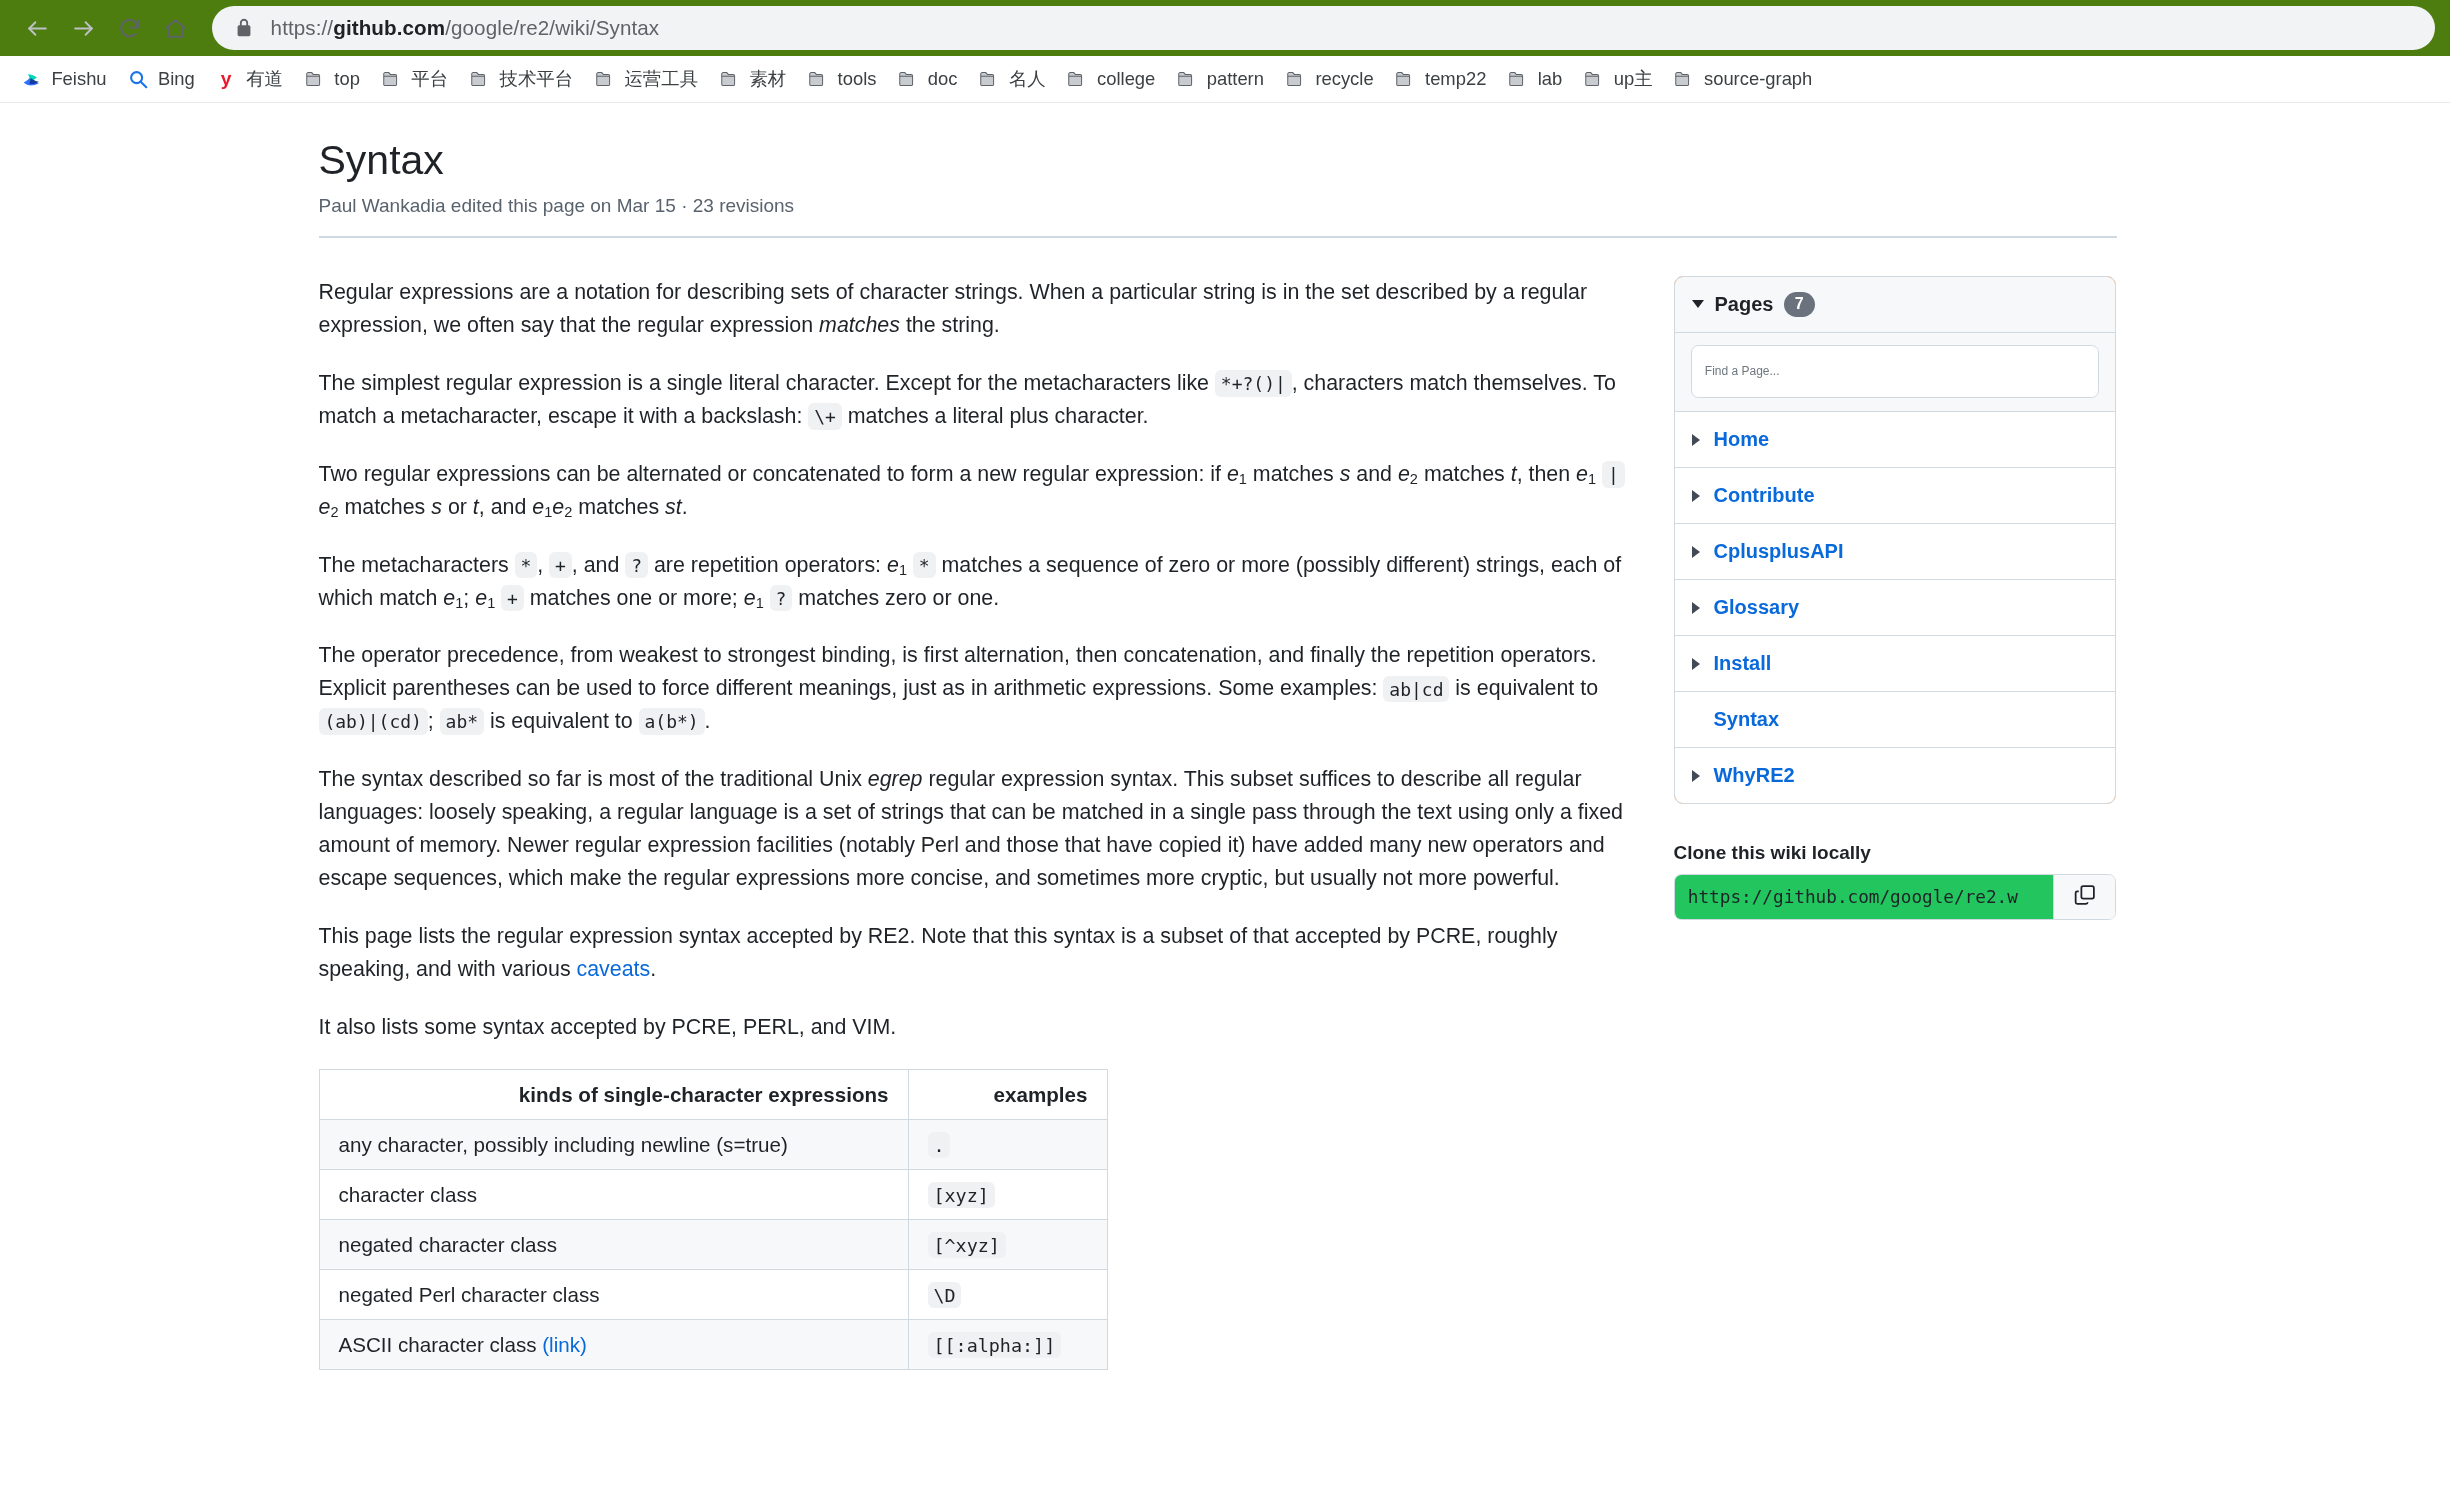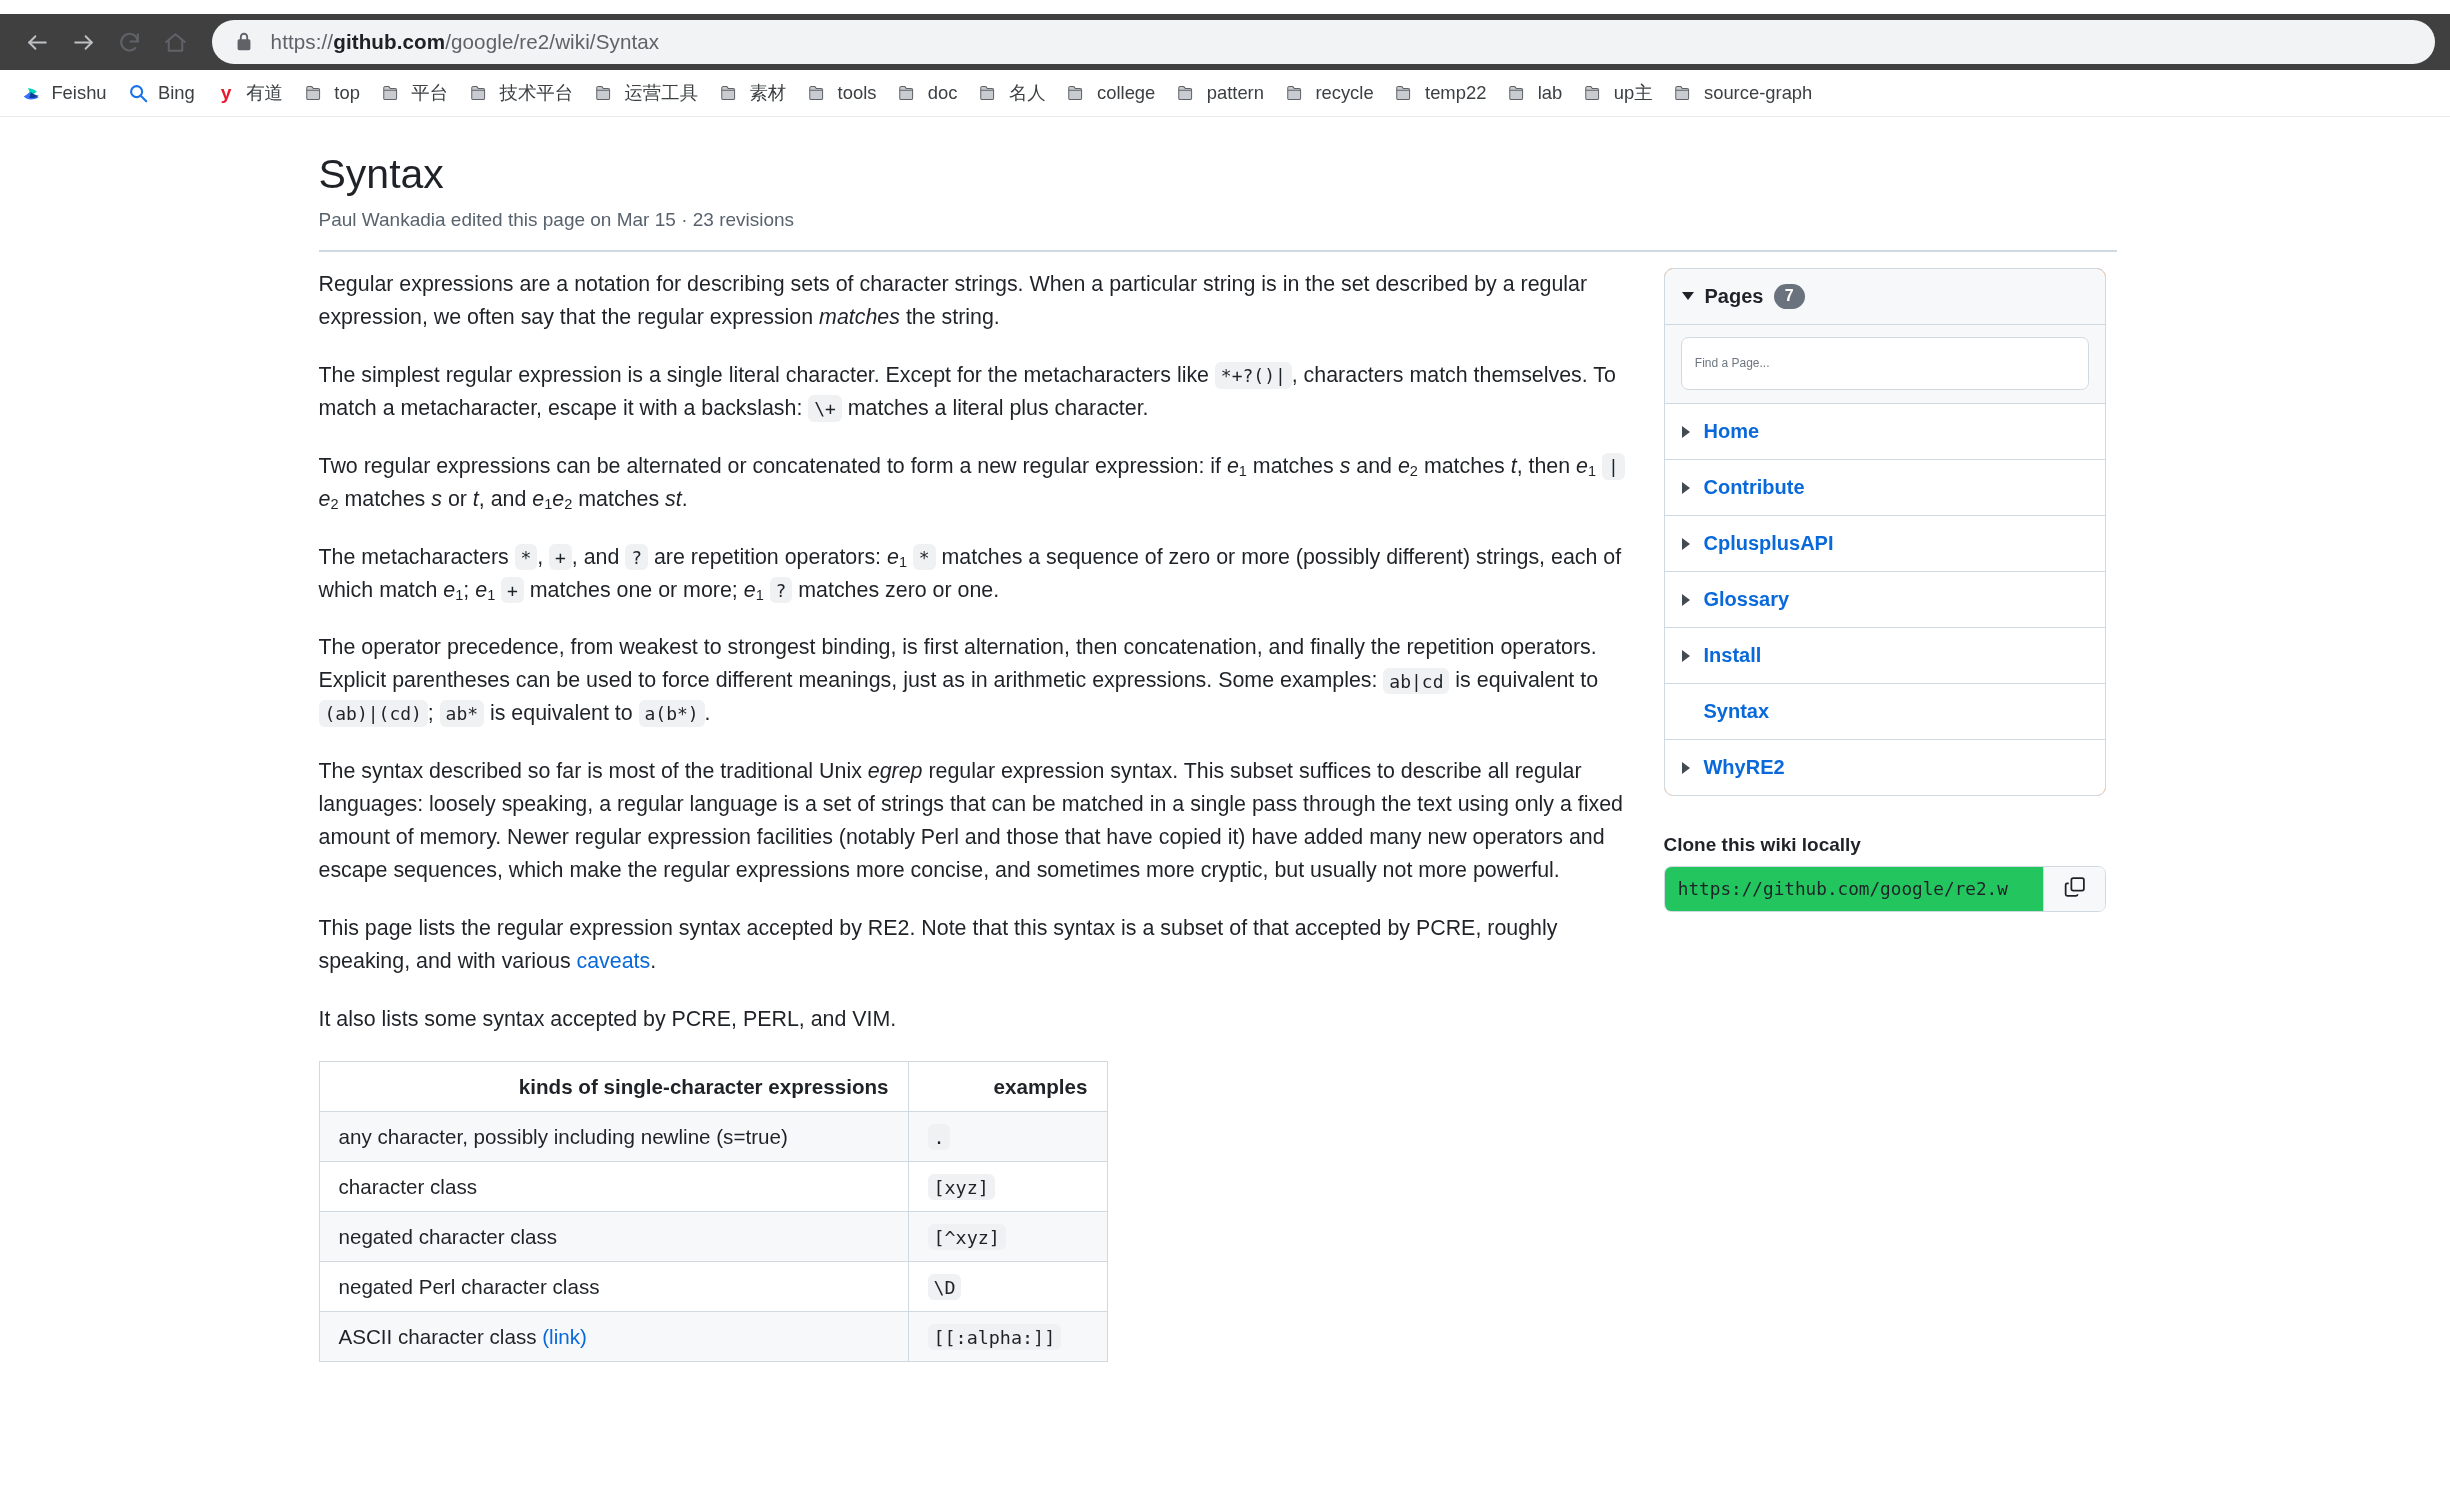--- a/index.html
+++ b/index.html
@@ -7,22 +7,21 @@
     margin: 0; padding: 0;
     width: 2450px; height: 1507px;
     background: #ffffff;
     font-family: "Liberation Sans", sans-serif;
     overflow: hidden;
   }
 
   
   #browser-chrome {
     width: 100%;
-    background: #404040;
-    margin-top: 14px;
+    background: #4d7c0f;
   }
   #toolbar {
     height: 56px;
     display: flex;
     align-items: center;
     padding: 0 14.7px;
     gap: 0px;
   }
   .nav-btn {
     width: 46px; height: 46px;
@@ -113,22 +112,22 @@
     height: 1.5px;
     background: #d1d9e0;
     width: 1798px;
     margin-left: 0;
   }
 
   
   #cols {
     display: flex;
     align-items: flex-start;
-    gap: 26px;
-    padding-top: 16px;
+    gap: 36px;
+    padding-top: 38px;
   }
   #content-col { width: 1319px; flex: 0 0 auto; }
   #side-col { width: 442px; flex: 0 0 auto; }
 
   
   .para {
     font-size: 21.4px;
     line-height: 1.54;
     color: #1f2328;
     margin: 0 0 25px 0;

